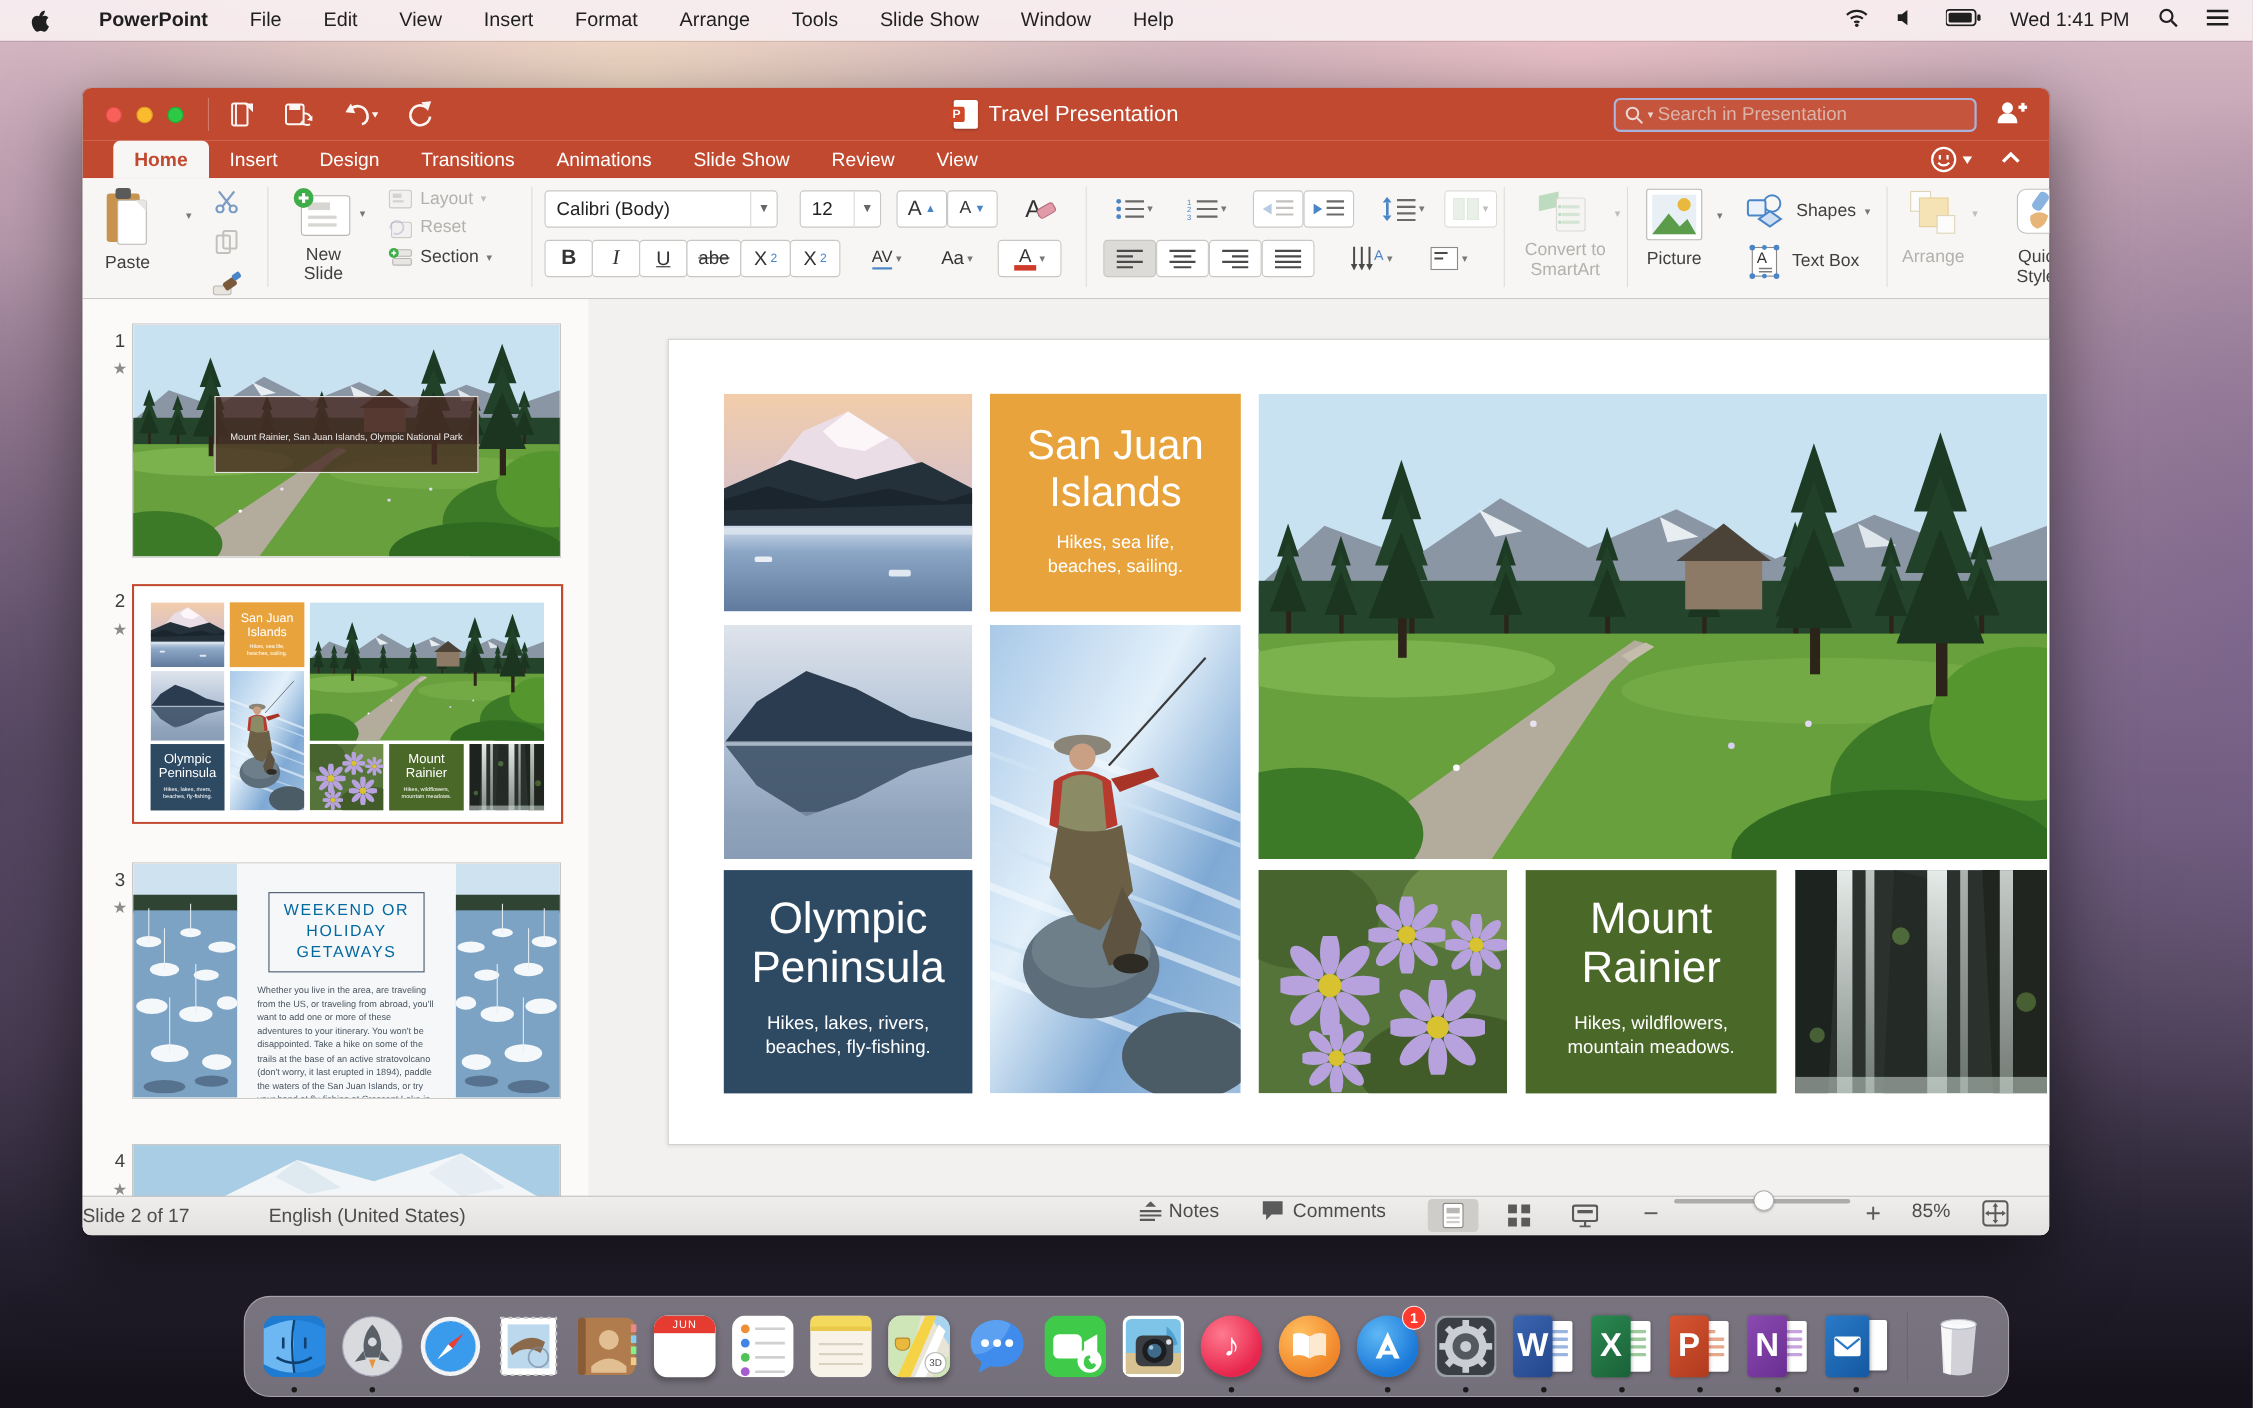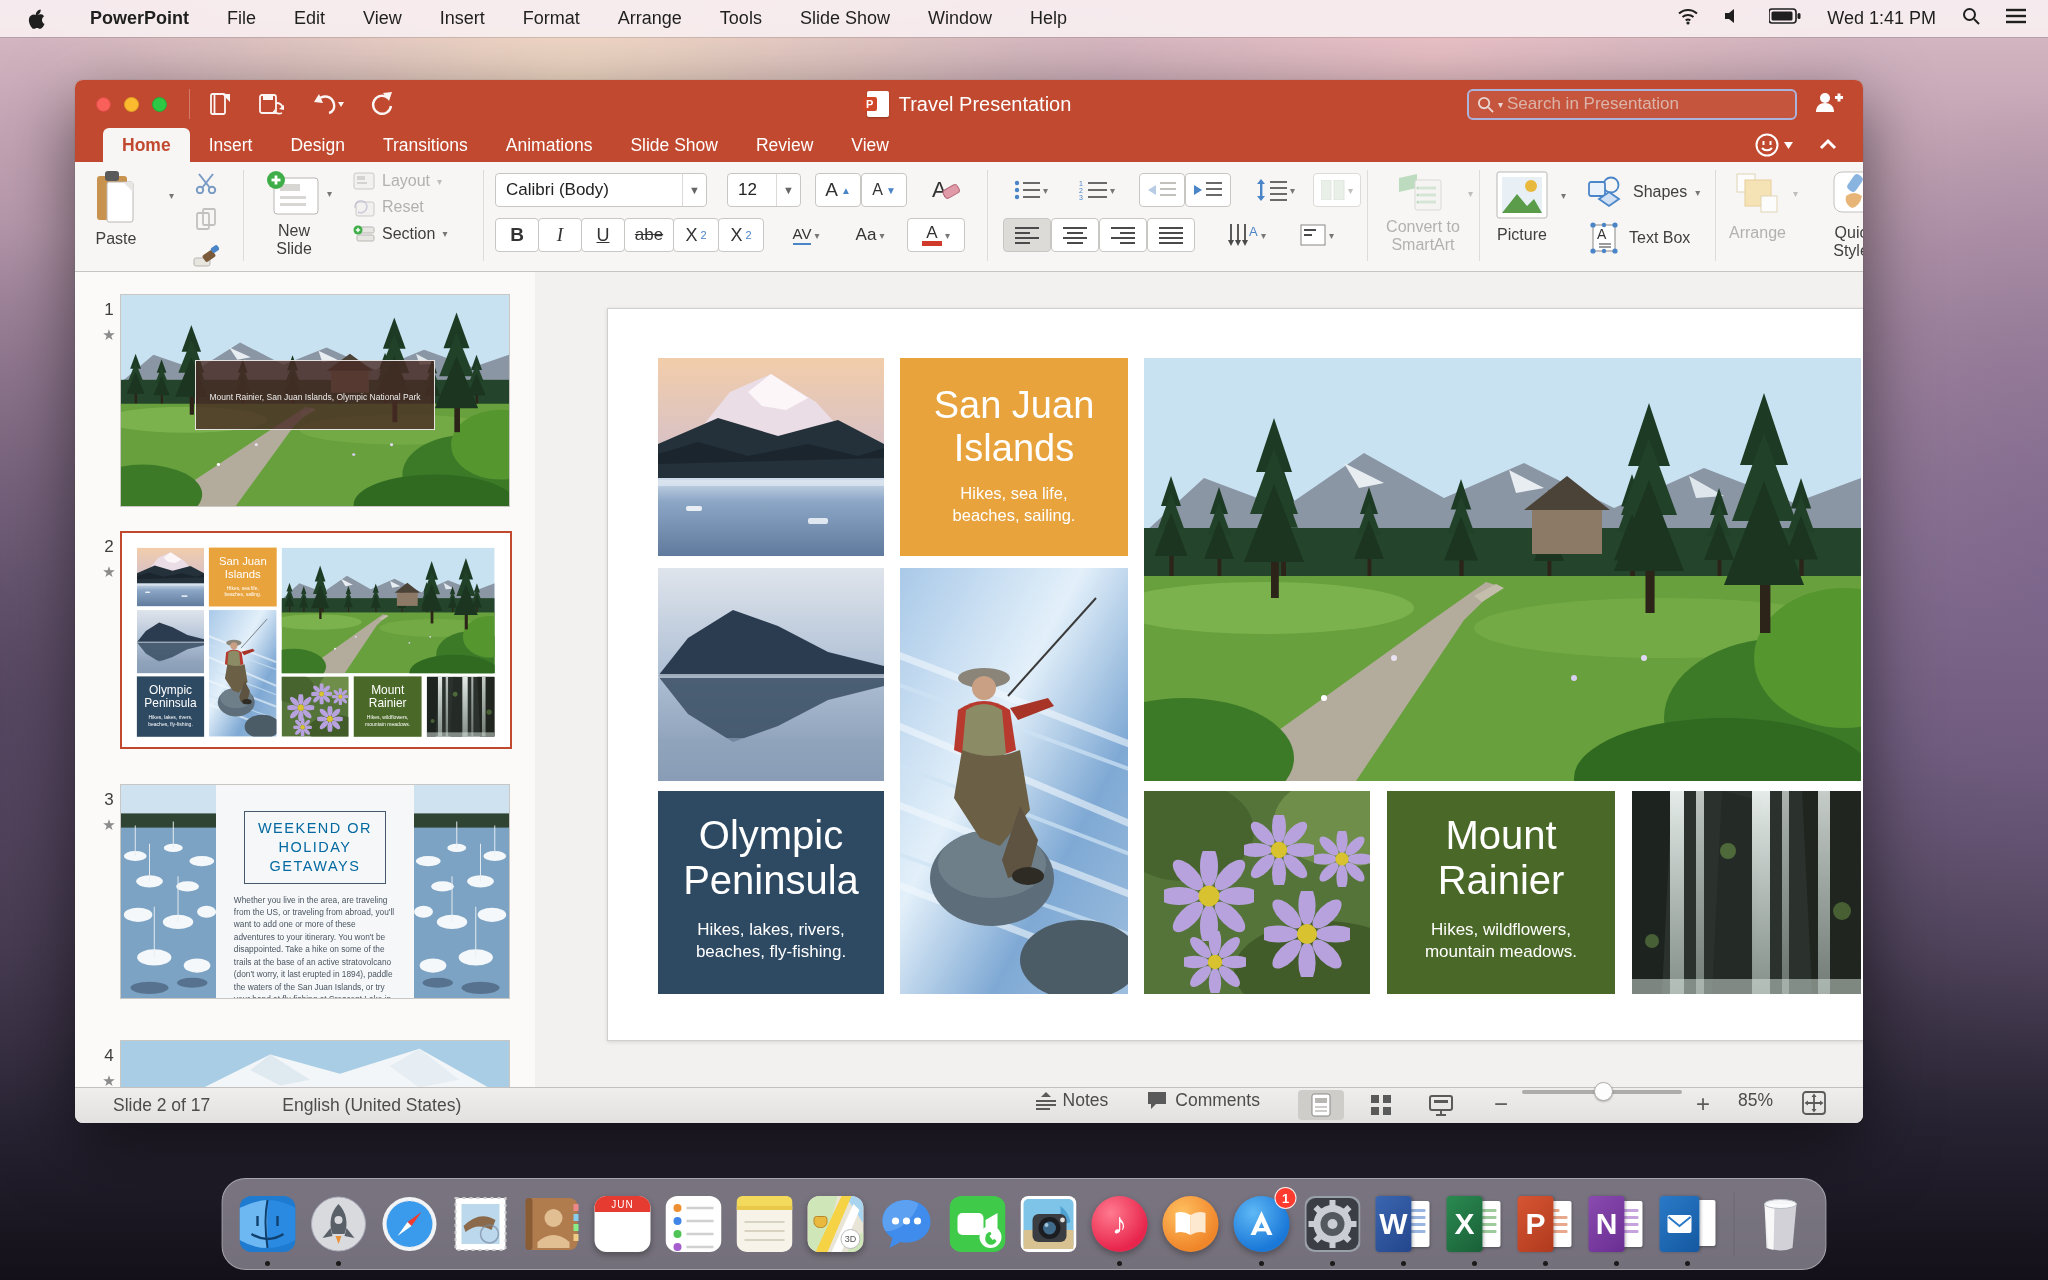--- a/index.html
+++ b/index.html
@@ -58,21 +58,21 @@
      padding-left:10px;font-size:17px;color:#222;}
   .combo .cxr{margin-left:auto;width:24px;height:100%;border-left:1px solid #dcdad7;display:flex;align-items:center;justify-content:center;color:#666;font-size:11px;}
   .sbtn{position:absolute;height:34px;background:#fff;border:1px solid #c9c7c4;border-radius:4px;display:flex;align-items:center;justify-content:center;gap:3px;color:#333;}
   .sbtn.sel{background:#dddbd8;}
   .sbtn.noborder{border:none;background:transparent;}
   .caret{font-size:10px;color:#777;}
   .caret.dim{color:#c0beba;}
   
   .statusbar{position:absolute;left:0;bottom:0;right:0;height:36px;background:linear-gradient(#efeeec,#e3e1df);
      border-top:1px solid #c3c1bf;display:flex;align-items:center;font-size:17.5px;color:#4c4c4c;}
-  .statusbar .sleft{display:flex;gap:72px;padding-left:38px;}
+  .statusbar .sleft{display:flex;gap:72px;}
   .statusbar .sright{margin-left:auto;display:flex;align-items:flex-start;gap:14px;padding-right:36px;}
   .viewbtn{width:46px;height:30px;border-radius:4px;display:flex;align-items:center;justify-content:center;}
   .viewbtn.sel{background:#cfcdca;}
   .zoom-track{width:160px;height:4px;background:#aeacaa;border-radius:2px;position:relative;}
   .zoom-thumb{position:absolute;left:45%;top:-8px;width:19px;height:19px;background:#fdfdfd;border:1px solid #b0aeac;border-radius:50%;box-shadow:0 1px 2px rgba(0,0,0,.25);}
   
   .thumbpanel{position:absolute;left:0;top:192px;width:460px;bottom:36px;background:#fbfaf8;}
   .editor{position:absolute;left:460px;top:192px;right:0;bottom:36px;background:#f2f1ef;}
   .thumb-item{position:absolute;left:20px;display:flex;}
   .thumb-meta{width:28px;display:flex;flex-direction:column;align-items:center;gap:6px;padding-top:6px;color:#3e3e3e;font-size:17px;}

